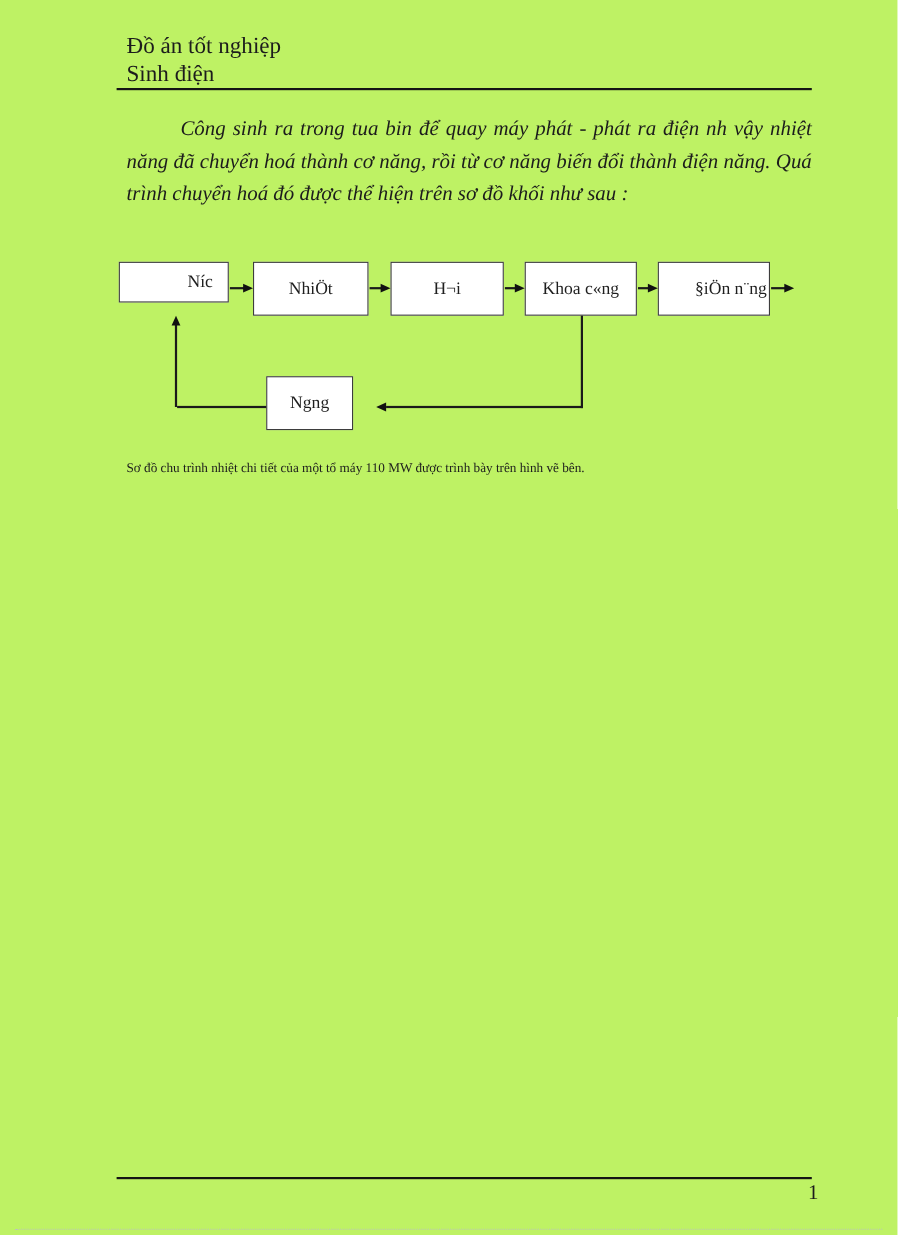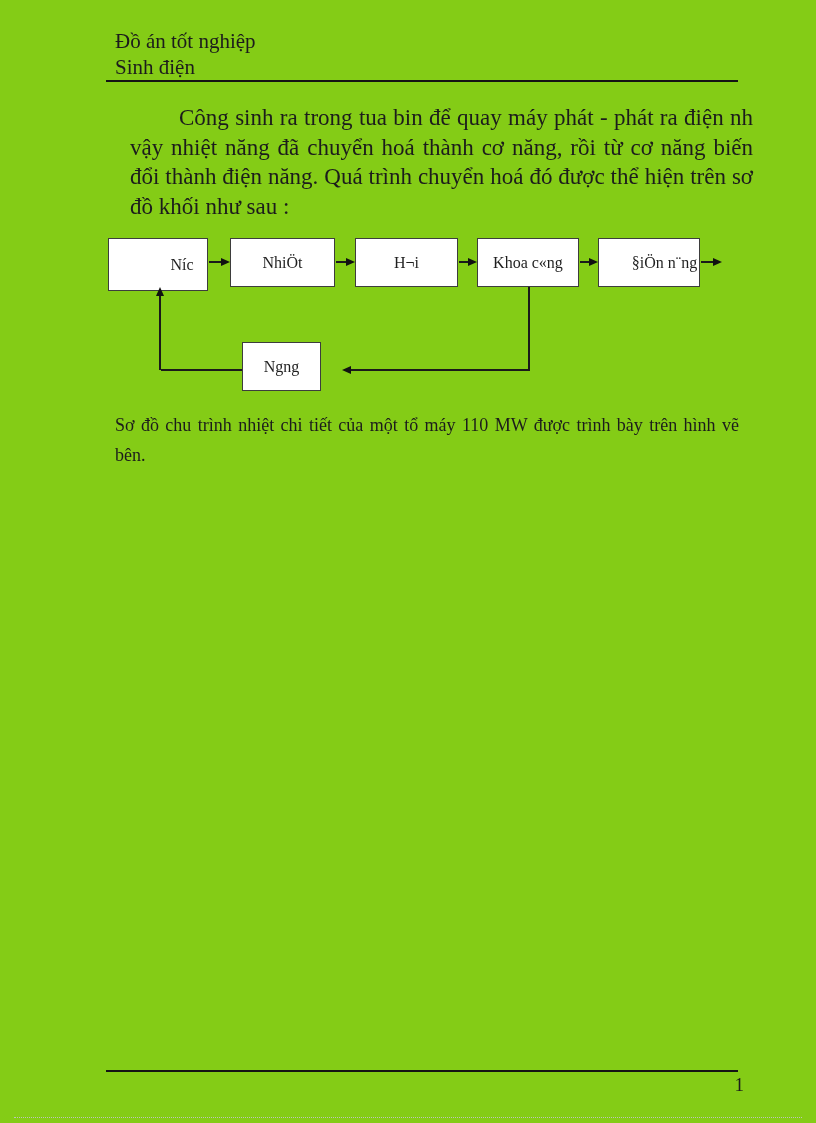--- a/index.html
+++ b/index.html
@@ -4,21 +4,21 @@
 <style>
   html, body {
     margin: 0;
     padding: 0;
     background: #ffffff;
   }
   .page {
     position: relative;
     width: 816px;
     height: 1123px;
-    background: #84cc16;
+    background: #bef264;
     font-family: "Liberation Serif", serif;
     color: #1c1c1c;
     overflow: hidden;
   }
   
   .header-line1 {
     position: absolute;
     left: 115px; top: 28px;
     font-size: 21px; line-height: 26px;
     white-space: nowrap;
@@ -31,47 +31,48 @@
   }
   .header-rule {
     position: absolute;
     left: 106px; top: 80px;
     width: 632px; height: 2px;
     background: #141414;
   }
   
   .para-intro {
     position: absolute;
-    left: 130px; top: 103px;
+    left: 115px; top: 103px;
     width: 623px;
-    font-size: 23px; line-height: 29.5px;
+    font-size: 19px; line-height: 29.5px;
     text-align: justify;
     text-indent: 49px;
+    font-style: italic;
   }
   .para-caption {
     position: absolute;
     left: 115px; top: 411px;
     width: 624px;
-    font-size: 18px; line-height: 29.5px;
+    font-size: 12px; line-height: 29.5px;
     text-align: justify;
   }
   
   .dbox {
     position: absolute;
     box-sizing: border-box;
     border: 1px solid #3d3d3d;
     background: #ffffff;
     display: flex;
     align-items: center;
     justify-content: center;
     font-size: 16px;
     color: #1f1f1f;
     white-space: nowrap;
   }
-  .b1 { left: 108px; top: 238px; width: 100px; height: 53px; padding-left: 48px; }
+  .b1 { left: 108px; top: 238px; width: 100px; height: 37px; padding-left: 48px; }
   .b2 { left: 230px; top: 238px; width: 105px; height: 49px; }
   .b3 { left: 355px; top: 238px; width: 103px; height: 49px; }
   .b4 { left: 477px; top: 238px; width: 102px; height: 49px; }
   .b5 { left: 598px; top: 238px; width: 102px; height: 49px; padding-left: 31px; }
   .b6 { left: 242px; top: 342px; width: 79px; height: 49px; }
 
   .hline { position: absolute; height: 2px; background: #1a1a1a; }
   .vline { position: absolute; width: 2px; background: #1a1a1a; }
 
   .arr-r, .arr-l, .arr-u { position: absolute; width: 0; height: 0; }

